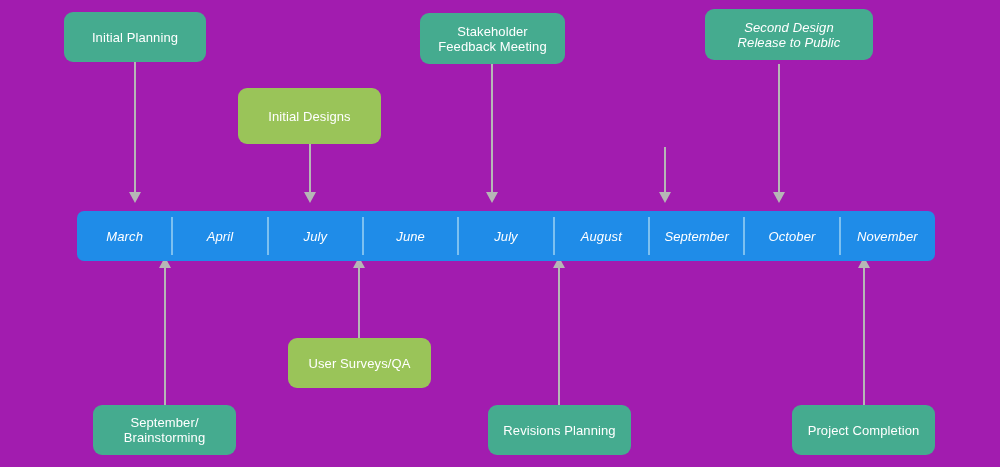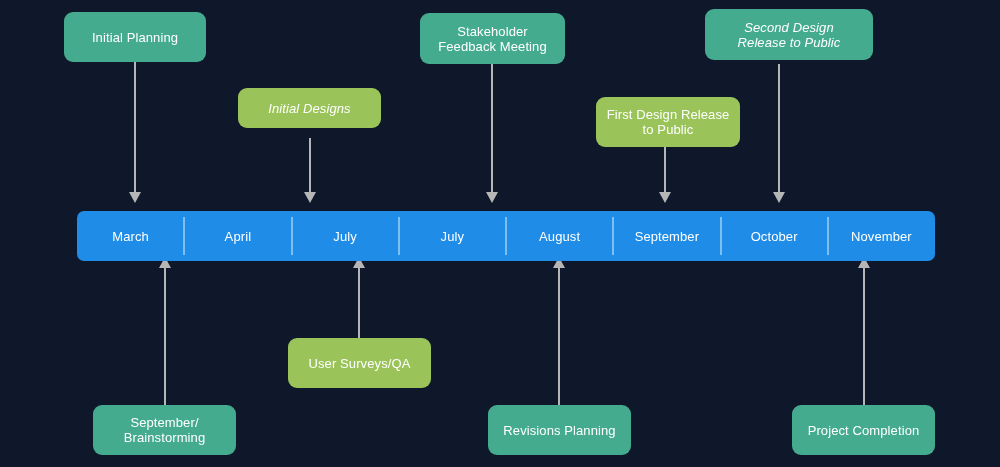--- a/index.html
+++ b/index.html
@@ -7,21 +7,21 @@
     padding: 0;
     background: #000000;
   }
   body {
     font-family: "Liberation Sans", sans-serif;
   }
   #timeline-canvas {
     position: relative;
     width: 1000px;
     height: 467px;
-    background: #0f172a;
+    background: #a21caf;
     overflow: hidden;
   }
 
   
   .milestone {
     position: absolute;
     box-sizing: border-box;
     border-radius: 9px;
     display: flex;
     align-items: center;
@@ -61,20 +61,21 @@
   #timeline-bar {
     position: absolute;
     left: 77px;
     top: 211px;
     width: 858px;
     height: 50px;
     background: #1f8ce8;
     border-radius: 7px;
     display: flex;
     z-index: 4;
+    font-style: italic;
   }
   .month-cell {
     position: relative;
     flex: 1 1 0;
     display: flex;
     align-items: center;
     justify-content: center;
     color: #ffffff;
     font-size: 13px;
     letter-spacing: 0.1px;
@@ -94,56 +95,55 @@
 <body>
 
 <div id="timeline-canvas">
 
   <div class="milestone teal" style="left:64px; top:12px; width:142px; height:50px;">
     <span class="milestone-label">Initial Planning</span>
   </div>
   <div class="connector" style="left:134px; top:62px; height:130px;"></div>
   <div class="arrowhead down" style="left:129px; top:192px;"></div>
 
-  <div class="milestone green" style="left:238px; top:88px; width:143px; height:40px;font-style:italic;">
+  <div class="milestone green" style="left:238px; top:88px; width:143px; height:56px;">
     <span class="milestone-label">Initial Designs</span>
   </div>
   <div class="connector" style="left:309px; top:138px; height:54px;"></div>
   <div class="arrowhead down" style="left:304px; top:192px;"></div>
 
   <div class="milestone teal" style="left:420px; top:13px; width:145px; height:51px;">
     <span class="milestone-label">Stakeholder
 Feedback Meeting</span>
   </div>
   <div class="connector" style="left:491px; top:64px; height:128px;"></div>
   <div class="arrowhead down" style="left:486px; top:192px;"></div>
 
-  <div class="milestone green" style="left:596px; top:97px; width:144px; height:50px;">
-    <span class="milestone-label">First Design Release
-to Public</span>
-  </div>
   <div class="connector" style="left:664px; top:147px; height:45px;"></div>
   <div class="arrowhead down" style="left:659px; top:192px;"></div>
 
   <div class="milestone teal" style="left:705px; top:9px; width:168px; height:51px;font-style:italic;">
     <span class="milestone-label">Second Design
 Release to Public</span>
   </div>
   <div class="connector" style="left:778px; top:64px; height:128px;"></div>
   <div class="arrowhead down" style="left:773px; top:192px;"></div>
 
   <div id="timeline-bar">
     <div class="month-cell">
       <span>March</span>
     </div>
     <div class="month-cell">
       <span>April</span>
     </div>
     <div class="month-cell">
       <span>July</span>
+    </div>
+    <div class="month-cell">
+      <span>June</span>
     </div>
     <div class="month-cell">
       <span>July</span>
     </div>
     <div class="month-cell">
       <span>August</span>
     </div>
     <div class="month-cell">
       <span>September</span>
     </div>

